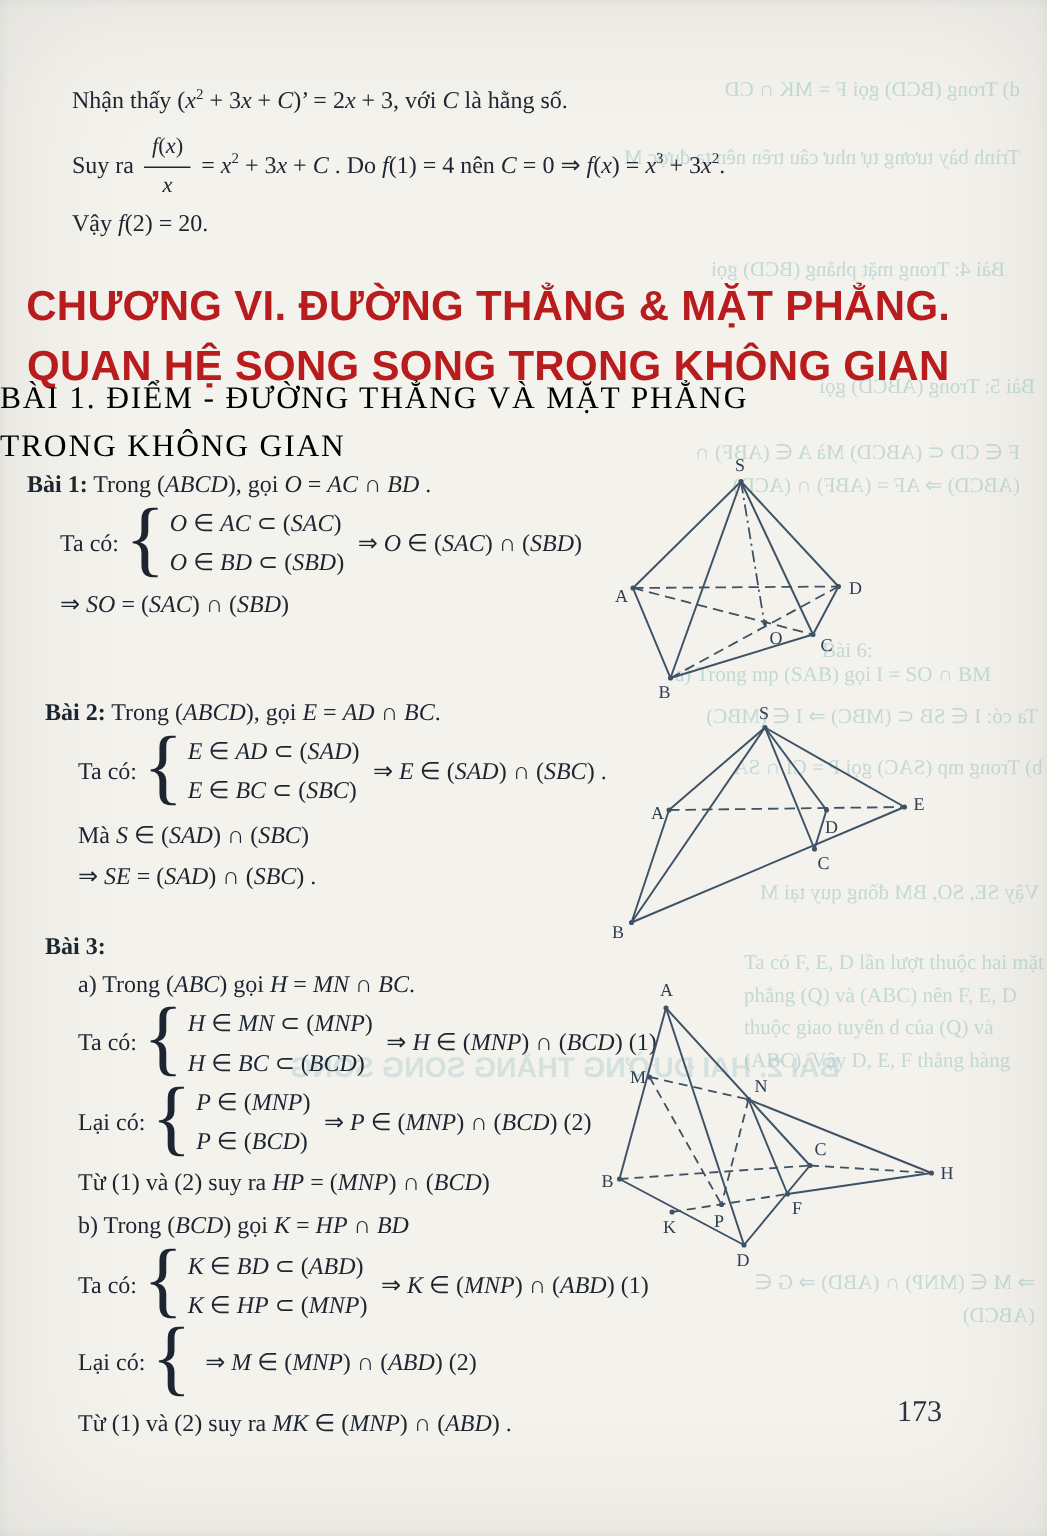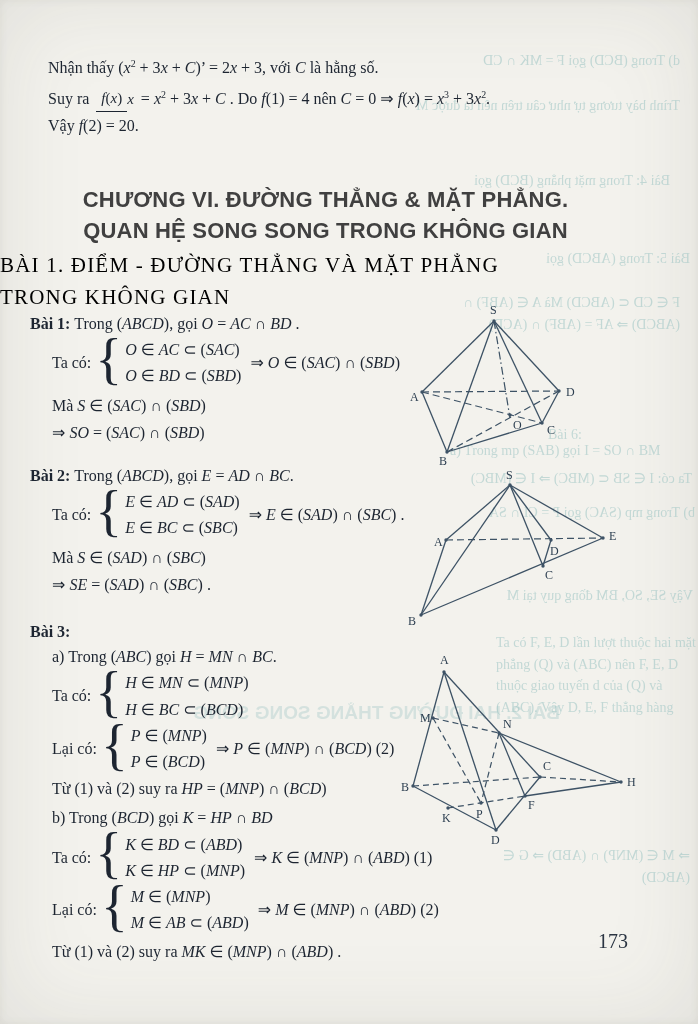--- a/index.html
+++ b/index.html
@@ -8,32 +8,32 @@
     background:#f3f2ed;
     box-shadow:inset 0 0 90px rgba(70,70,55,.10), inset 0 0 8px rgba(70,70,55,.08);
     font-family:"Liberation Serif", serif;color:#1d2531;font-size:16px;
   }
   .abs{position:absolute;}
   i{font-style:italic;}
   sup{font-size:.62em;line-height:0;}
   
   #intro{top:56px;left:48px;width:600px;line-height:1.55;}
   .frac-line{display:flex;align-items:center;margin:6px 0 2px 0;}
-  .frac{display:inline-flex;flex-direction:row;text-align:center;margin:0 7px;font-size:15px;}
+  .frac{display:inline-flex;flex-direction:column;text-align:center;margin:0 7px;font-size:15px;}
   .frac .num{border-bottom:1.3px solid #1d2531;padding:0 5px 1px 5px;}
   .frac .den{padding-top:1px;}
   
   #chapter{top:184px;left:0;width:651px;text-align:center;
-    font-family:"Liberation Sans", sans-serif;font-weight:bold;font-size:22px;
-    color:#404040;line-height:1.42;letter-spacing:.2px;}
+    font-family:"Liberation Sans", sans-serif;font-weight:bold;font-size:28px;
+    color:#b91c1c;line-height:1.42;letter-spacing:.2px;}
   #lesson{top:250px;left:0;width:698px;
     font-size:21px;color:#000000;letter-spacing:1.2px;line-height:1.5;font-weight:500;}
   
   .problem{line-height:1.45;}
-  #p1{top:312px;left:30px;width:420px;}
+  #p1{top:312px;left:18px;width:420px;}
   #p2{top:464px;left:30px;width:420px;}
   #p3{top:620px;left:30px;width:440px;}
   .ptitle{font-weight:bold;}
   .indent{margin-left:22px;}
   .mt2{margin-top:2px;} .mt4{margin-top:4px;} .mt6{margin-top:6px;}
   .sys{display:flex;align-items:center;margin:3px 0 3px 22px;}
   .sys .lbl{margin-right:4px;white-space:nowrap;}
   .brace{font-size:56px;font-weight:300;line-height:.85;transform:translateY(-3px);}
   .cases{display:flex;flex-direction:column;row-gap:3px;margin-left:3px;}
   .res{margin-left:9px;white-space:nowrap;text-align:center;}
@@ -96,21 +96,20 @@
     </div>
     <div class="sys mt4">
       <span class="lbl">Ta có:</span>
       <span class="brace">{</span>
       <span class="cases">
         <span><i>O</i> ∈ <i>AC</i> ⊂ (<i>SAC</i>)</span>
         <span><i>O</i> ∈ <i>BD</i> ⊂ (<i>SBD</i>)</span>
       </span>
       <span class="res">⇒ <i>O</i> ∈ (<i>SAC</i>) ∩ (<i>SBD</i>)</span>
     </div>
-    <div class="indent mt6">Mà <i>S</i> ∈ (<i>SAC</i>) ∩ (<i>SBD</i>)</div>
     <div class="indent mt4">⇒ <i>SO</i> = (<i>SAC</i>) ∩ (<i>SBD</i>)</div>
   </div>
 
   <svg class="abs" style="top:300px;left:408px;" width="280" height="175" viewBox="0 0 280 175">
     <g stroke="#3d5265" stroke-width="1.3" fill="none">
       <line x1="86" y1="21" x2="14" y2="92"></line>
       <line x1="86" y1="21" x2="39" y2="152"></line>
       <line x1="86" y1="21" x2="134" y2="123"></line>
       <line x1="86" y1="21" x2="151" y2="91"></line>
       <line x1="14" y1="92" x2="39" y2="152"></line>
@@ -192,20 +191,21 @@
   <div id="p3" class="problem abs">
     <div class="ptitle">Bài 3:</div>
     <div class="indent mt2">a) Trong (<i>ABC</i>) gọi <i>H</i> = <i>MN</i> ∩ <i>BC</i>.</div>
     <div class="sys mt2">
       <span class="lbl">Ta có:</span>
       <span class="brace">{</span>
       <span class="cases">
         <span><i>H</i> ∈ <i>MN</i> ⊂ (<i>MNP</i>)</span>
         <span><i>H</i> ∈ <i>BC</i> ⊂ (<i>BCD</i>)</span>
       </span>
+      <span class="res">⇒ <i>H</i> ∈ (<i>MNP</i>) ∩ (<i>BCD</i>) (1)</span>
     </div>
     <div class="sys mt4">
       <span class="lbl">Lại có:</span>
       <span class="brace">{</span>
       <span class="cases">
         <span><i>P</i> ∈ (<i>MNP</i>)</span>
         <span><i>P</i> ∈ (<i>BCD</i>)</span>
       </span>
       <span class="res">⇒ <i>P</i> ∈ (<i>MNP</i>) ∩ (<i>BCD</i>) (2)</span>
     </div>
@@ -216,24 +216,20 @@
       <span class="brace">{</span>
       <span class="cases">
         <span><i>K</i> ∈ <i>BD</i> ⊂ (<i>ABD</i>)</span>
         <span><i>K</i> ∈ <i>HP</i> ⊂ (<i>MNP</i>)</span>
       </span>
       <span class="res">⇒ <i>K</i> ∈ (<i>MNP</i>) ∩ (<i>ABD</i>) (1)</span>
     </div>
     <div class="sys mt4">
       <span class="lbl">Lại có:</span>
       <span class="brace">{</span>
-      <span class="cases">
-        <span><i>M</i> ∈ (<i>MNP</i>)</span>
-        <span><i>M</i> ∈ <i>AB</i> ⊂ (<i>ABD</i>)</span>
-      </span>
       <span class="res">⇒ <i>M</i> ∈ (<i>MNP</i>) ∩ (<i>ABD</i>) (2)</span>
     </div>
     <div class="indent mt6">Từ (1) và (2) suy ra <i>MK</i> ∈ (<i>MNP</i>) ∩ (<i>ABD</i>) .</div>
   </div>
 
   <svg class="abs" style="top:650px;left:398px;" width="300" height="200" viewBox="0 0 300 200">
     <g stroke="#3d5265" stroke-width="1.3" fill="none">
       <line x1="46" y1="22" x2="15" y2="136"></line>
       <line x1="46" y1="22" x2="142" y2="127"></line>
       <line x1="46" y1="22" x2="98" y2="180"></line>

